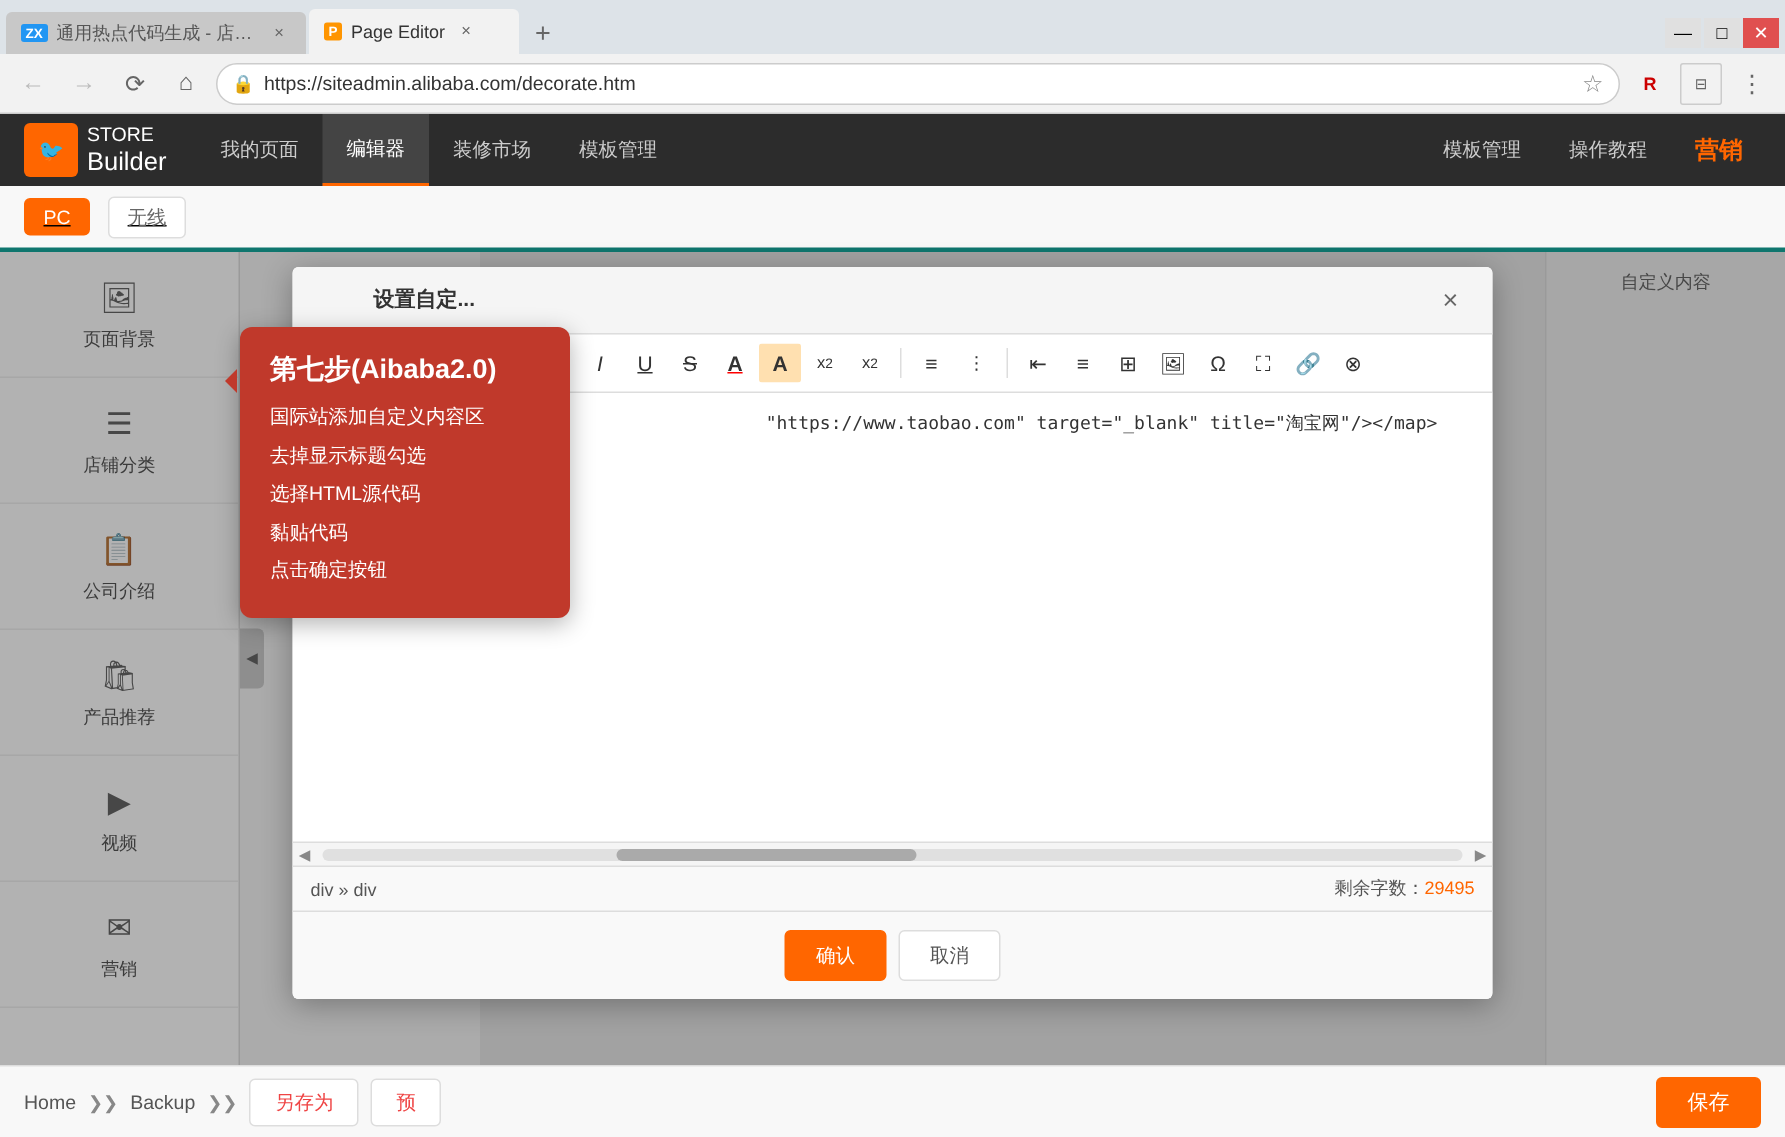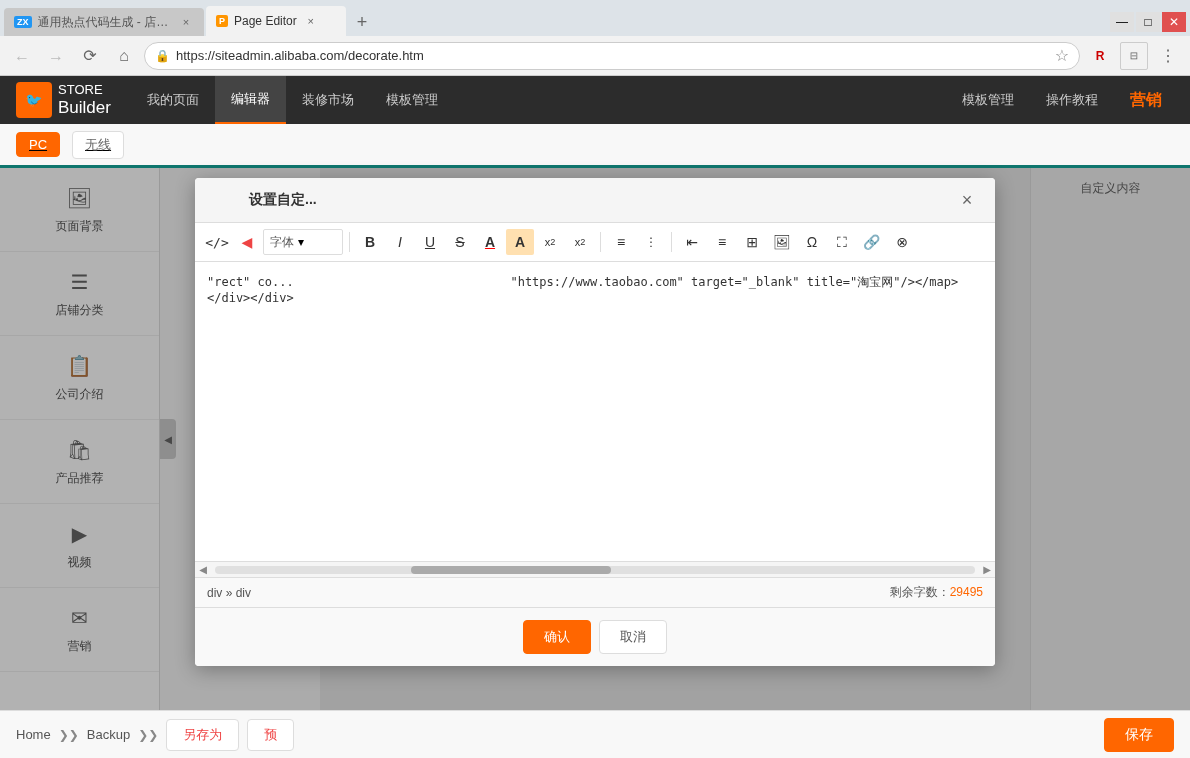--- a/index.html
+++ b/index.html
@@ -280,20 +280,28 @@
             <span>剩余字数：</span><span class="char-count-num">29495</span>
           </span>
         </div>
 
         <div class="modal-footer">
           <button class="modal-btn confirm">确认</button>
           <button class="modal-btn cancel">取消</button>
         </div>
       </div>
 
+      <div class="callout">
+        <div class="callout-title">第七步(Aibaba2.0)</div>
+        <div class="callout-item">国际站添加自定义内容区</div>
+        <div class="callout-item">去掉显示标题勾选</div>
+        <div class="callout-item">选择HTML源代码</div>
+        <div class="callout-item">黏贴代码</div>
+        <div class="callout-item">点击确定按钮</div>
+      </div>
     </div>
   </div>
 
   <div class="bottom-bar">
     <span style="font-size:13px; color:#555; cursor:pointer;">Home</span>
     <span style="font-size:12px; color:#888;">❯❯</span>
     <span style="font-size:13px; color:#555; cursor:pointer;">Backup</span>
     <span style="font-size:12px; color:#888;">❯❯</span>
     <button class="bottom-btn">另存为</button>
     <button class="bottom-btn">预</button>

